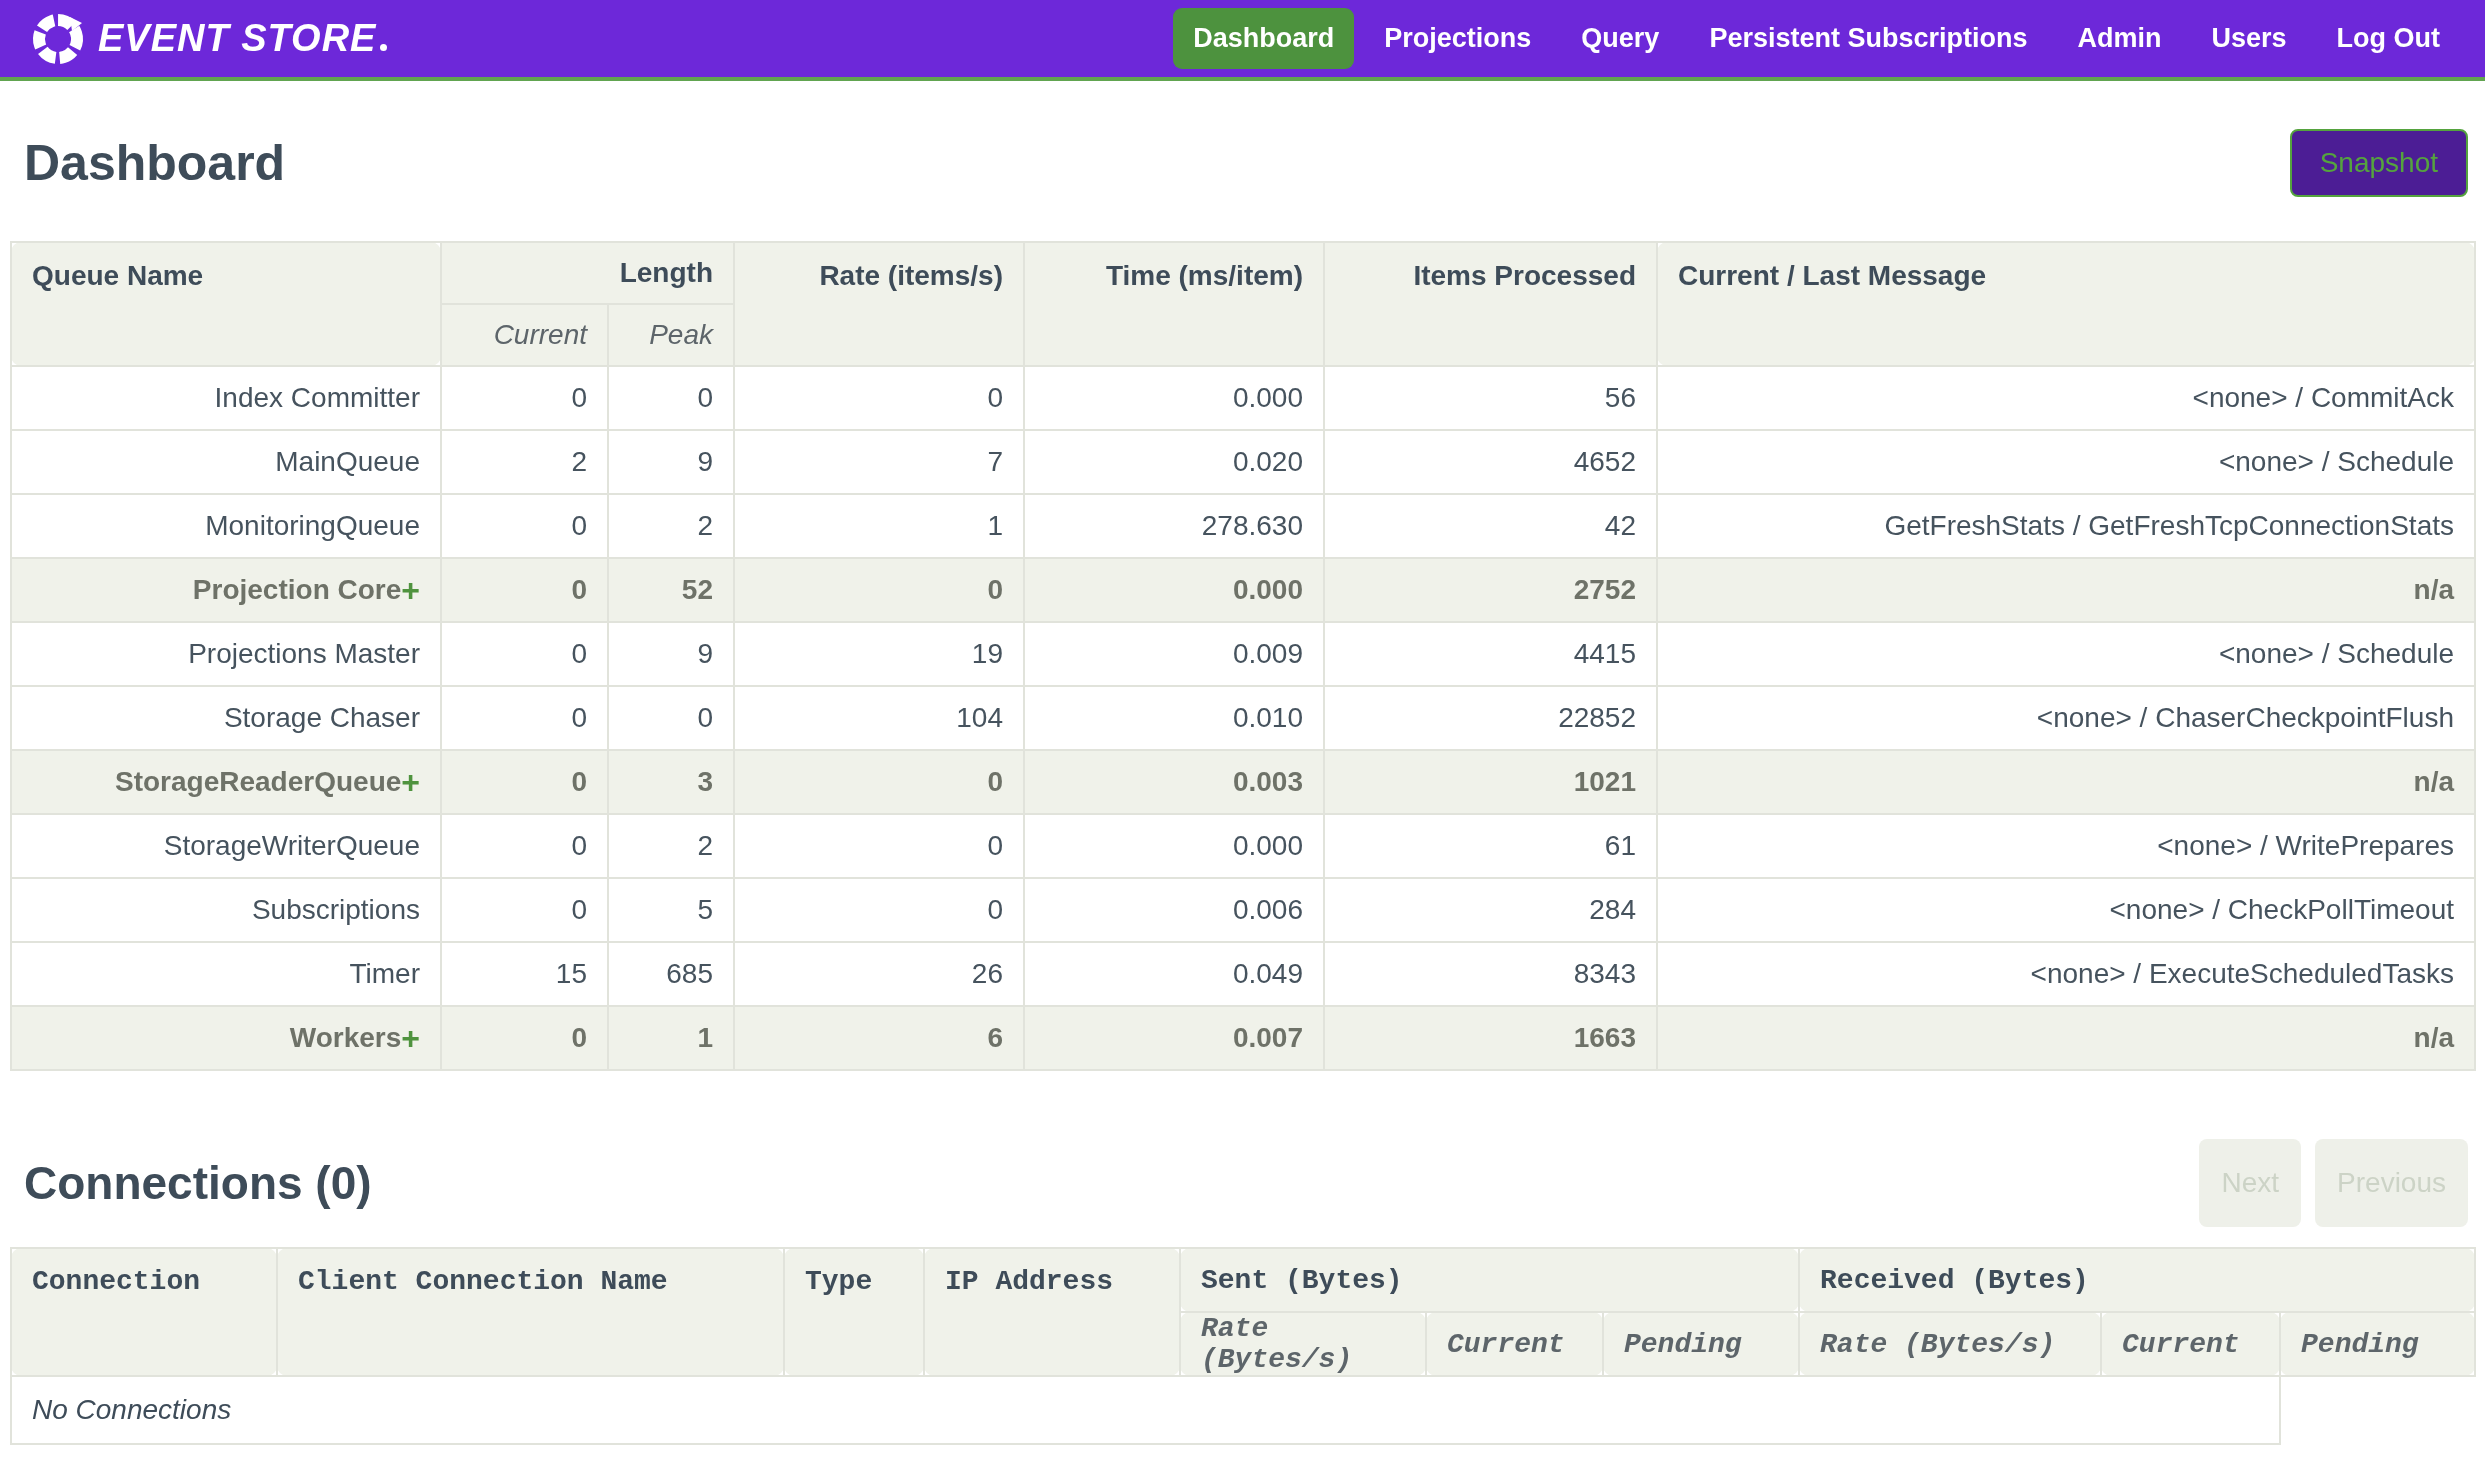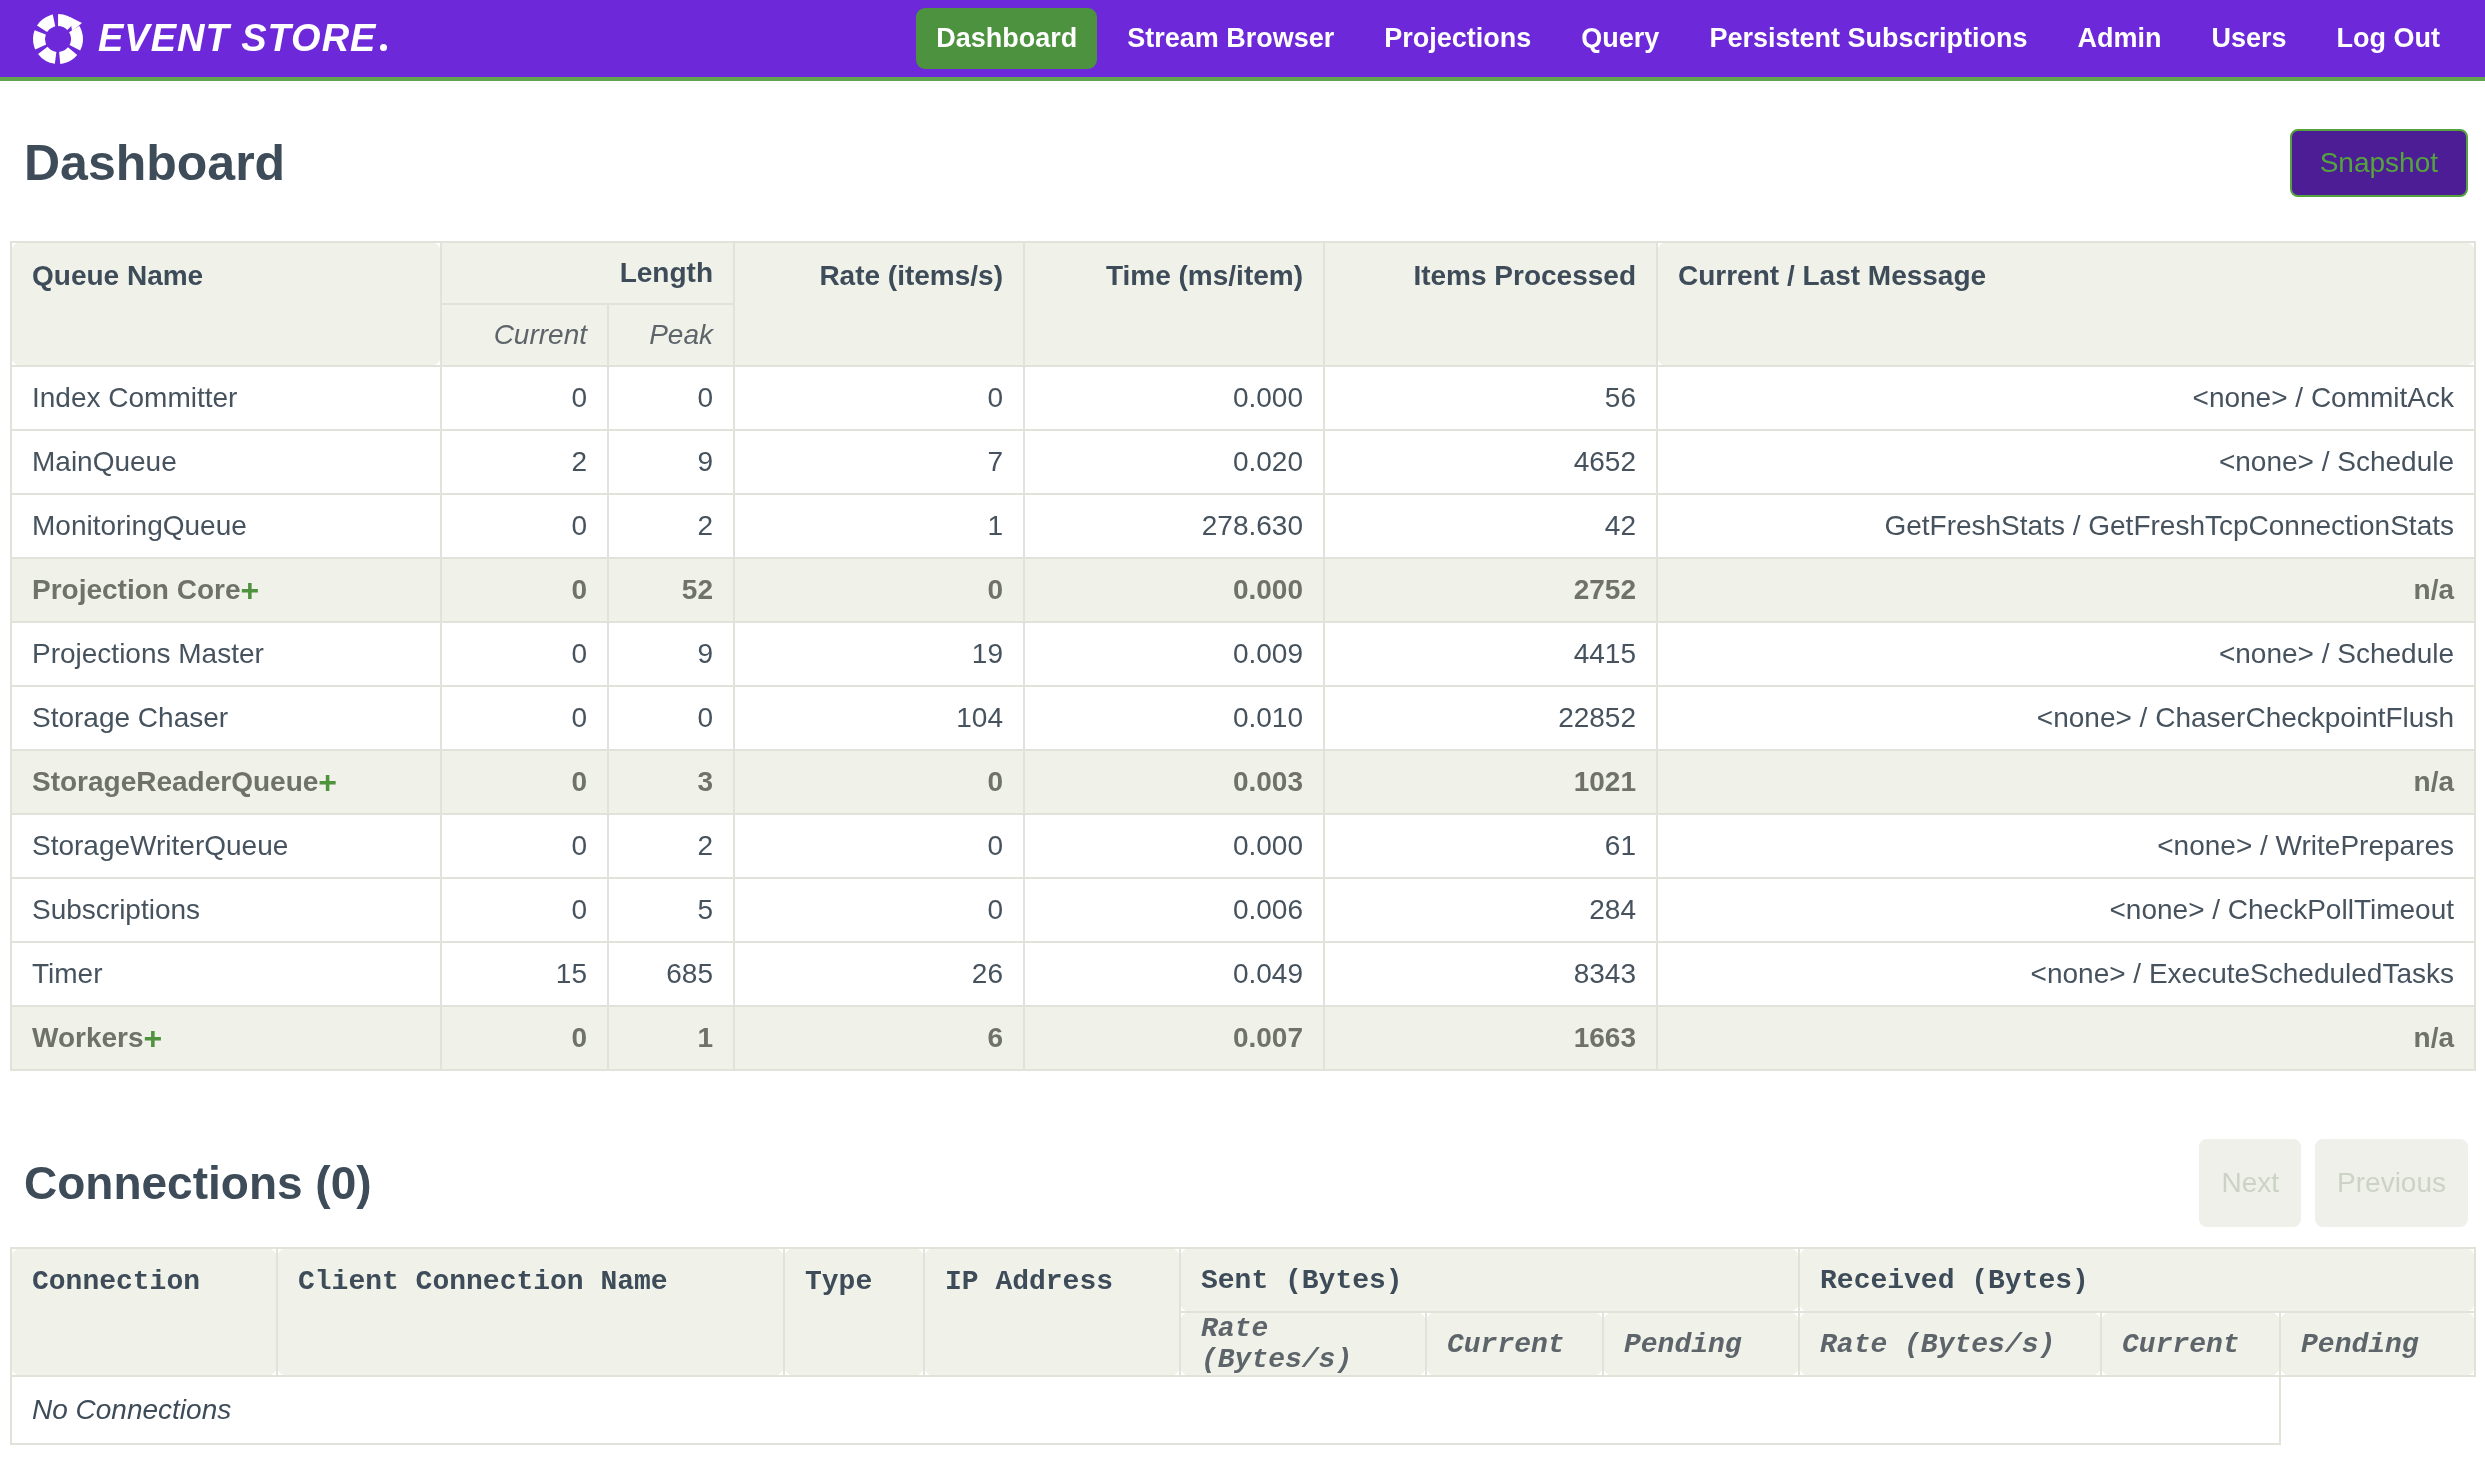--- a/index.html
+++ b/index.html
@@ -96,21 +96,21 @@
   .al { text-align: left; border-radius: 10px; }
   .ar { text-align: right; }
 
   
   .queue-table thead tr { height: 62px; }
   .queue-table tbody tr { height: 64px; }
   .queue-table td { padding: 0 20px; color: #46535e; }
   .queue-table .c-name { text-align: left; }
   .queue-table .c-num, .queue-table .c-msg { text-align: right; }
   .queue-table tr.group td { background: #f0f2ea; color: #6e7268; font-weight: bold; }
-  .name-flex { display: flex; align-items: center; justify-content: flex-start; }
+  .name-flex { display: flex; align-items: center; justify-content: flex-end; }
   .plus {
     color: #4f933e;
     font-weight: bold;
     font-size: 32px;
     line-height: 1;
     cursor: pointer;
   }
 
   
   .connections-header {
@@ -152,21 +152,20 @@
       <g transform="rotate(-18 28 28)">
         <circle cx="28" cy="28" r="19" fill="none" stroke="#ffffff" stroke-width="12" stroke-dasharray="15 4"></circle>
       </g>
       <polygon points="40,6 52,12 42,20" fill="#ffffff"></polygon>
     </svg>
     <span class="brand-text">EVENT STORE</span>
     <span class="reg-dot"></span>
   </div>
   <ul class="nav-items">
       <li class="nav-item active">Dashboard</li>
-      <li class="nav-item">Stream Browser</li>
       <li class="nav-item">Projections</li>
       <li class="nav-item">Query</li>
       <li class="nav-item">Persistent Subscriptions</li>
       <li class="nav-item">Admin</li>
       <li class="nav-item">Users</li>
       <li class="nav-item">Log Out</li>
     </ul>
 </nav>
 
 <main class="content">

